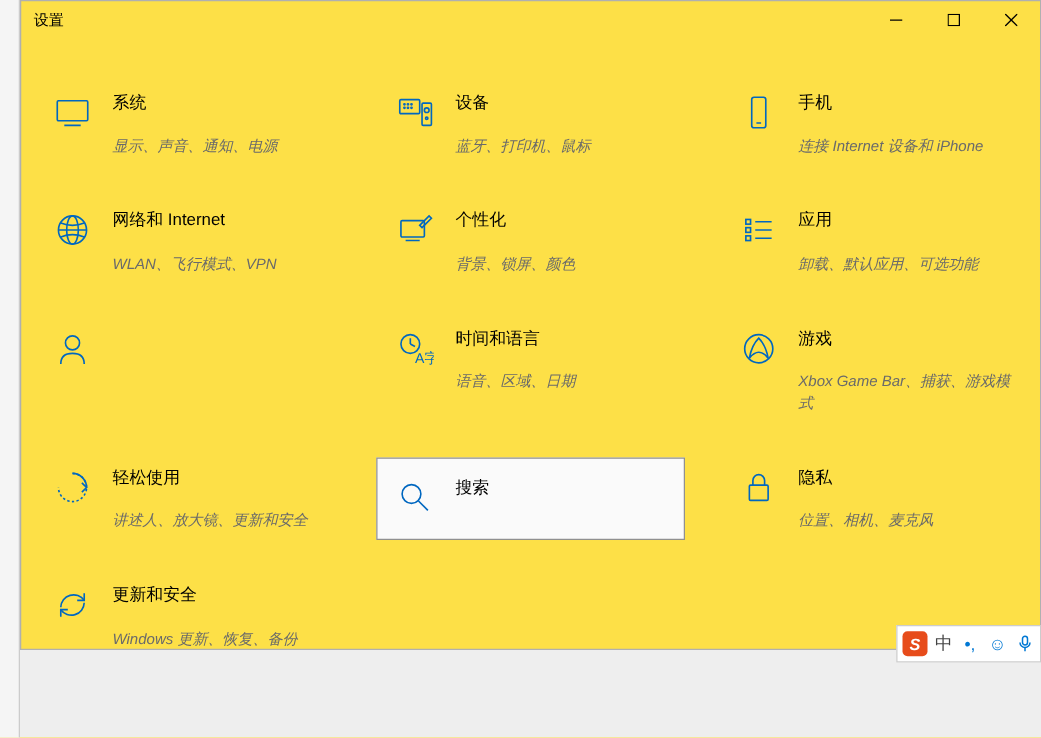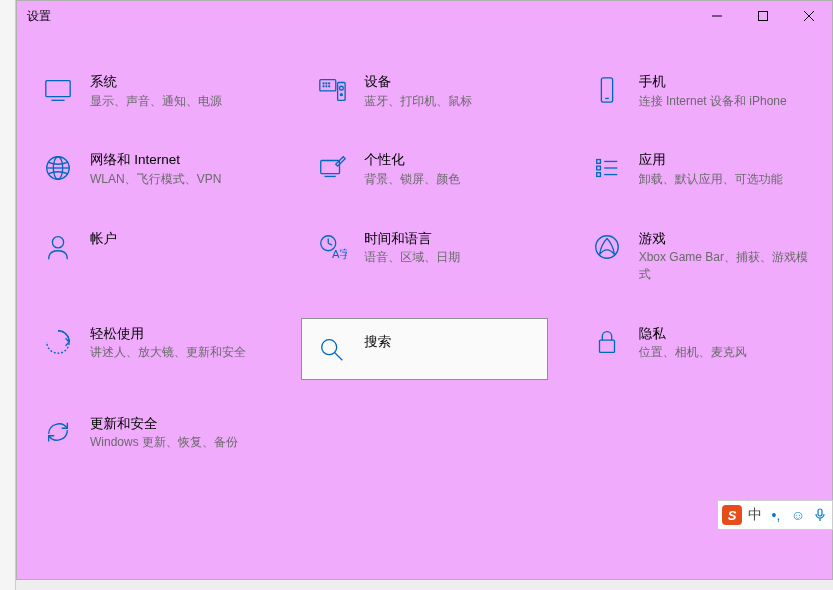--- a/index.html
+++ b/index.html
@@ -9,22 +9,22 @@
     width: 833px;
     height: 590px;
     overflow: hidden;
     position: relative;
   }
   .window {
     position: absolute;
     left: 16px;
     top: 0;
     width: 817px;
-    height: 580px;
-    background: #f0abfc;
+    height: 520px;
+    background: #fde047;
     border: 1px solid #b0b0b0;
   }
   .titlebar {
     height: 30px;
     display: flex;
     align-items: center;
     padding-left: 10px;
     font-size: 12px;
     color: #000;
   }
@@ -82,21 +82,22 @@
   }
   .tile-title {
     font-size: 13.5px;
     color: #000;
     line-height: 1.3;
   }
   .tile-sub {
     font-size: 12px;
     color: #6a6a6a;
     line-height: 1.4;
-    margin-top: 2px;
+    margin-top: 18px;
+    font-style: italic;
   }
   .ime-bar {
     position: absolute;
     right: 0;
     bottom: 60px;
     height: 30px;
     background: #fff;
     border: 1px solid #ccc;
     display: flex;
     align-items: center;
@@ -247,21 +248,20 @@
     </div>
 
     <div class="tile">
       <div class="icon-wrap">
         <svg viewBox="0 0 32 32">
             <circle cx="16" cy="11" r="6"></circle>
             <path d="M6 29 Q6 20 16 20 Q26 20 26 29"></path>
           </svg>
       </div>
       <div class="tile-text">
-        <div class="tile-title">帐户</div>
       </div>
     </div>
 
     <div class="tile">
       <div class="icon-wrap">
         <svg viewBox="0 0 32 32">
             <circle cx="12" cy="12" r="8"></circle>
             <line x1="12" y1="7" x2="12" y2="12"></line>
             <line x1="12" y1="12" x2="16" y2="14"></line>
             <text x="16" y="28" font-size="12" fill="#0067c0" stroke="none" font-family="sans-serif">A字</text>

